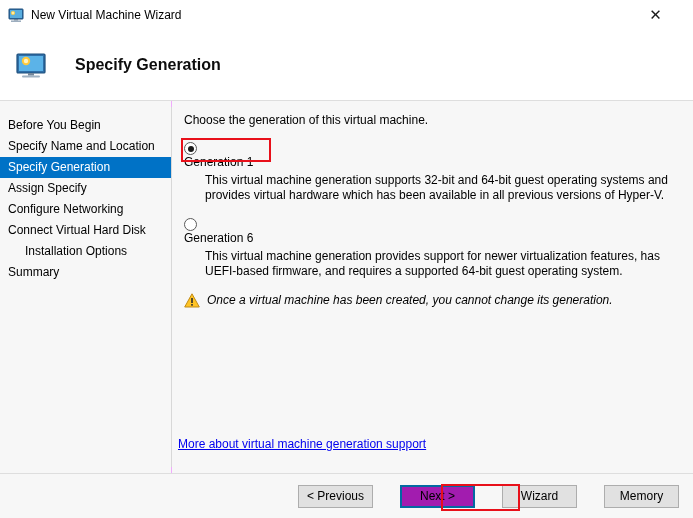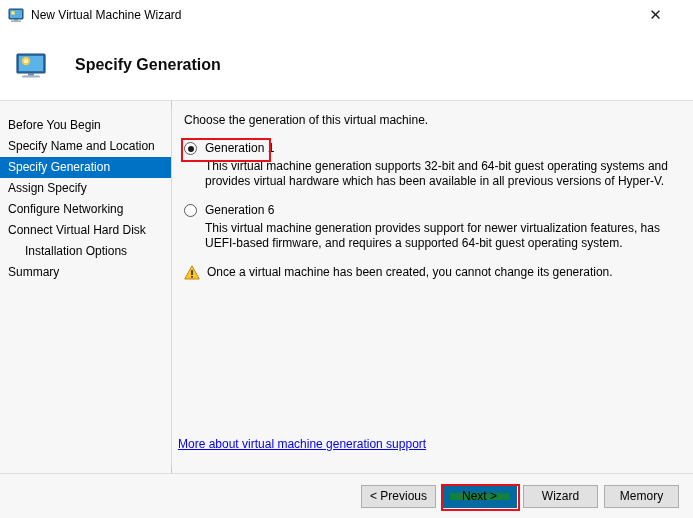--- a/index.html
+++ b/index.html
@@ -150,20 +150,21 @@
   }
   .intro-text {
     font-size: 12px;
     color: #000000;
     margin-bottom: 14px;
   }
   .option-row {
     display: flex;
     align-items: flex-start;
     position: relative;
+    flex-direction: column;
   }
   .radio {
     width: 13px;
     height: 13px;
     border-radius: 50%;
     border: 1px solid #5a5a5a;
     background: #ffffff;
     box-sizing: border-box;
     margin-top: 1px;
     margin-right: 8px;
@@ -194,20 +195,21 @@
     line-height: 15px;
     margin-left: 21px;
     margin-top: 4px;
     margin-bottom: 14px;
     max-width: 478px;
   }
   .warning-row {
     display: flex;
     align-items: flex-start;
     margin-top: 14px;
+    font-style: italic;
   }
   .warning-icon {
     width: 16px;
     height: 15px;
     flex: 0 0 16px;
     margin-right: 7px;
     margin-top: 0px;
     position: relative;
   }
   .warning-text {
@@ -253,27 +255,27 @@
     height: 23px;
     background: #e1e1e1;
     border: 1px solid #adadad;
     box-sizing: border-box;
     font-family: "Liberation Sans", sans-serif;
     font-size: 12px;
     color: #000000;
     display: flex;
     align-items: center;
     justify-content: center;
-    margin-left: 6px;
+    margin-left: 27px;
     cursor: default;
     white-space: nowrap;
   }
   .btn.default {
-    border: 8px solid #0369a1;
-    background: #15803d;
+    border: 2px solid #0369a1;
+    background: #a21caf;
   }
 
   
   .annot {
     position: absolute;
     border: 2px solid #e8101a;
     box-sizing: border-box;
     pointer-events: none;
   }
   #annot-generation1 {

